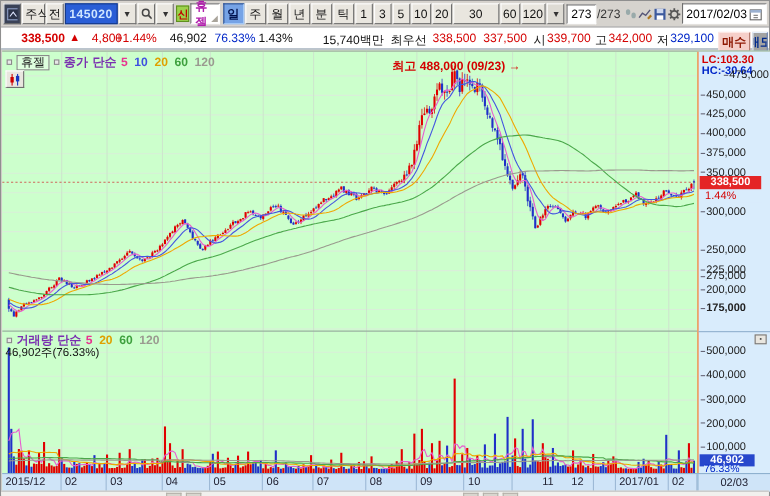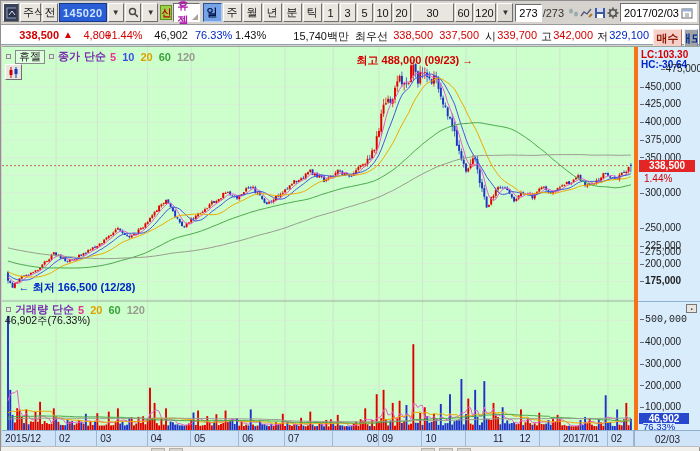--- a/index.html
+++ b/index.html
@@ -23,21 +23,21 @@
 .quotebar{position:absolute;left:0;top:23px;width:698px;height:21px;background:#fff;border-top:1px solid #9a9a9a;border-bottom:1px solid #8fa0ae;font-size:11px}
 .quotebar span{position:absolute;top:4px;white-space:nowrap}
 .rt{text-align:right}
 .red{color:#d40000}.blue{color:#0026c8}.blk{color:#111}
 .q-btn{position:absolute;top:1px;height:18px;width:29px;font-weight:bold;font-size:11px;display:flex;align-items:center;justify-content:center;border:1px solid}
 .q-buy{background:#f6cfc9;border-color:#fde8e4 #b07468 #b07468 #fde8e4;color:#8d1600}
 .q-sell{background:#a3a3a3;border-color:#e6effc #6a83b2 #6a83b2 #e6effc;color:#002a8d}
 
 .chart-wrap{position:absolute;left:1px;top:45px;width:698px;height:400px;background:#ccffcc;border-top:1px solid #9aa79a}
 #plot{position:absolute;left:0;top:0}
-.axis-col{position:absolute;left:632px;top:0;width:66px;height:383px;background:#d9ecfc;border-left:4px solid #f97316}
+.axis-col{position:absolute;left:632px;top:0;width:66px;height:383px;background:#d9ecfc;border-left:1px solid #f97316}
 .tick{position:absolute;left:2px;width:62px;font-size:10px;color:#222;white-space:nowrap}
 .tick:before{content:"";display:inline-block;width:4px;height:1px;background:#667;vertical-align:middle;margin-right:1px}
 .lc{position:absolute;left:3px;top:2px;font-size:10px;color:#d40000;font-weight:bold}
 .hc{position:absolute;left:3px;top:12px;font-size:10px;color:#0026c8;font-weight:bold}
 .p-badge{position:absolute;left:1px;top:112px;width:56px;height:12px;background:#e42525;color:#fff;font-size:10px;font-weight:bold;display:flex;align-items:center;justify-content:center}
 .p-badge-pct{position:absolute;left:6px;top:125px;width:52px;font-size:10px;color:#d40000;background:#d9ecfc}
 .v-badge{position:absolute;left:1px;top:365px;width:50px;height:11px;background:#2747cc;color:#fff;font-size:10px;font-weight:bold;display:flex;align-items:center;justify-content:center}
 .v-badge-pct{position:absolute;left:5px;top:376px;font-size:9.5px;color:#0026c8;background:#d9ecfc;line-height:8px}
 .col-div{position:absolute;left:0;width:66px;height:1px;background:#8fb1cf}
 .mini-btn{position:absolute;right:3px;top:257px;width:11px;height:9px;background:#e9e6df;border:1px solid #777;display:flex;align-items:center;justify-content:center;font-size:6px;color:#444;line-height:1}
@@ -1094,24 +1094,20 @@
           <rect x="1.5" y="3" width="3" height="5" fill="#c00"></rect>
           <line x1="8" y1="0" x2="8" y2="11" stroke="#1535c0"></line>
           <rect x="6.5" y="2" width="3" height="5" fill="#1535c0"></rect>
         </svg>
     </div>
 
     <div class="ann red" id="high-ann" style="right: 226.67px; top: 5.796px;">
       <span>최고 488,000 (09/23)</span>
       <span>→</span>
     </div>
-    <div class="ann blue" id="low-ann" style="left: 16.58px; top: 233.418px;">
-      <span>←</span>
-      <span>최저 166,500 (12/28)</span>
-    </div>
 
     <div class="legend" style="left:4px;top:255px">
       <span class="sq"></span>
       <b>거래량</b>
       <b>단순</b>
       <span id="vol-ma-chips" style="display:inline-flex;gap:6px">
           <b style="color: rgb(232, 50, 143);">5</b>
           <b style="color: rgb(223, 160, 0);">20</b>
           <b style="color: rgb(61, 160, 61);">60</b>
           <b style="color: rgb(154, 154, 144);">120</b>
@@ -1132,42 +1128,42 @@
           <div class="tick" style="top: 139.9px;">300,000</div>
           <div class="tick" style="top: 151px; margin-top: 48px;">275,000</div>
           <div class="tick" style="top: 175.3px;">250,000</div>
           <div class="tick" style="top: 193px;">225,000</div>
           <div class="tick" style="top: 210.7px;">200,000</div>
           <div class="tick" style="top: 228.4px; font-weight: bold;">175,000</div>
         </div>
       <div class="col-div" style="top:254px"></div>
       <div class="mini-btn">▪</div>
       <div id="vol-ticks">
-          <div class="tick" style="top: 267.25px; font-family: Liberation Mono, monospace;">500,000</div>
+          <div class="tick" style="top: 267.25px;">500,000</div>
           <div class="tick" style="top: 289px;">400,000</div>
           <div class="tick" style="top: 310.75px;">300,000</div>
           <div class="tick" style="top: 332.5px;">200,000</div>
           <div class="tick" style="top: 354.25px;">100,000</div>
         </div>
       <div class="p-badge" style="top: 112.642px;">338,500</div>
       <div class="p-badge-pct" style="top: 125.642px;">1.44%</div>
       <div class="v-badge" style="top: 365.799px;">46,902</div>
       <div class="v-badge-pct">76.33%</div>
     </div>
 
     <div class="date-row">
       <div id="date-cells">
           <div class="date-cell" style="left: 0px; width: 54.09px;">2015/12</div>
           <div class="date-cell" style="left: 54.09px; width: 41.22px;">02</div>
           <div class="date-cell" style="left: 95.31px; width: 50.38px;">03</div>
           <div class="date-cell" style="left: 145.69px; width: 43.51px;">04</div>
           <div class="date-cell" style="left: 189.2px; width: 48.09px;">05</div>
           <div class="date-cell" style="left: 237.29px; width: 45.8px;">06</div>
           <div class="date-cell" style="left: 283.09px; width: 48.09px;">07</div>
-          <div class="date-cell" style="left: 331.18px; width: 45.8px; text-align: right;">08</div>
+          <div class="date-cell" style="left: 331.18px; width: 45.8px;">08</div>
           <div class="date-cell" style="left: 376.98px; width: 43.51px;">09</div>
           <div class="date-cell" style="left: 420.49px; width: 43.51px;">10</div>
           <div class="date-cell" style="left: 464px; width: 50.38px; margin-left: 24px;">11</div>
           <div class="date-cell" style="left: 514.38px; width: 43.51px;">12</div>
           <div class="date-cell" style="left: 557.89px; width: 48.09px;">2017/01</div>
           <div class="date-cell" style="left: 605.98px; width: 26.02px;">02</div>
         </div>
       <div class="date-right">02/03</div>
     </div>
   </div>

